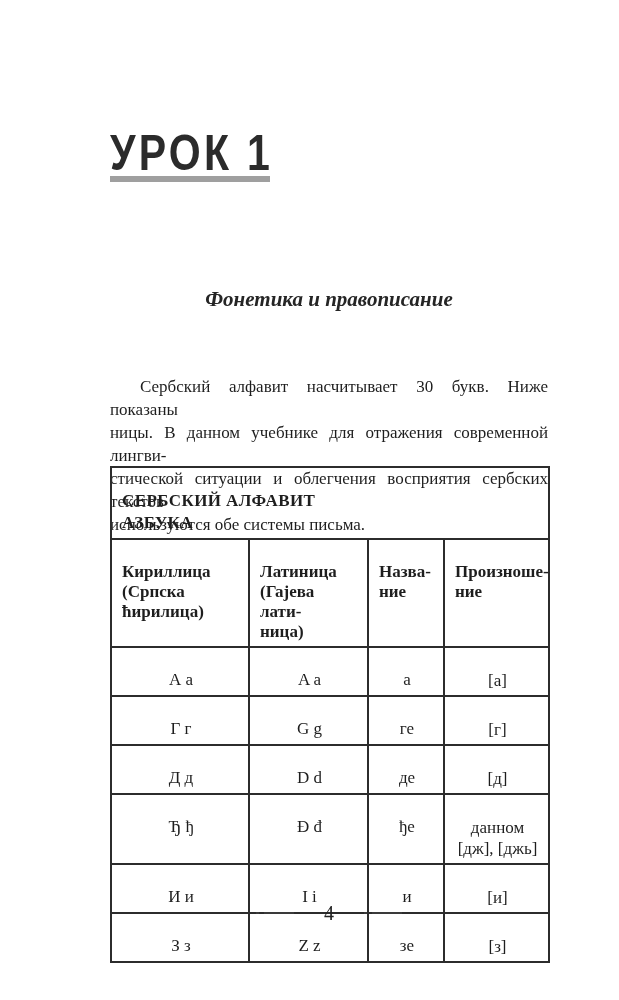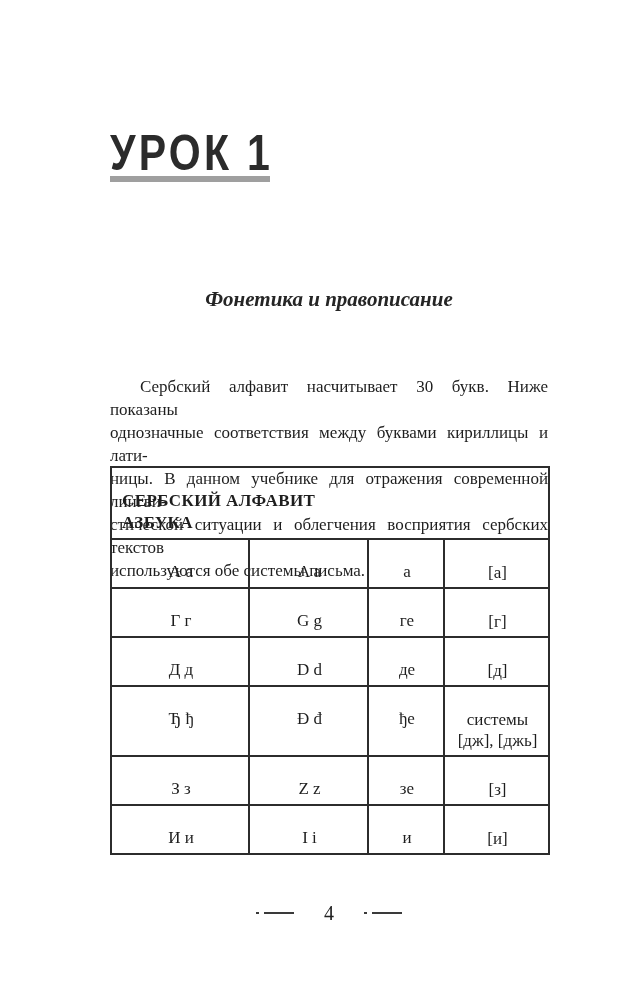--- a/index.html
+++ b/index.html
@@ -81,37 +81,48 @@
 <div class="page">
   <div class="content">
 
     <div class="lesson-title">УРОК 1</div>
     <div class="lesson-underline"></div>
 
     <div class="section-title">Фонетика и правописание</div>
 
     <div class="intro">
       <div class="line first">Сербский алфавит насчитывает 30 букв. Ниже показаны</div>
-      <div class="line">однозначные соответствия между буквами кириллицы и лати-</div>
       <div class="line">ницы. В данном учебнике для отражения современной лингви-</div>
       <div class="line">стической ситуации и облегчения восприятия сербских текстов</div>
       <div class="line last">используются обе системы письма.</div>
     </div>
 
     <table class="alphabet">
       <colgroup>
         <col style="width:138px">
         <col style="width:119px">
         <col style="width:76px">
         <col style="width:105px">
       </colgroup>
       <tbody>
         <tr>
           <td class="table-title" colspan="4">СЕРБСКИЙ АЛФАВИТ
 АЗБУКА</td>
+        </tr>
+        <tr>
+          <th class="col-header">Кириллица
+(Српска
+ћирилица)</th>
+          <th class="col-header">Латиница
+(Гајева лати-
+ница)</th>
+          <th class="col-header">Назва-
+ние</th>
+          <th class="col-header">Произноше-
+ние</th>
         </tr>
 
         <tr class="data-row">
           <td>А а</td>
           <td>A a</td>
           <td>а</td>
           <td class="pron">[а]</td>
         </tr>
         <tr class="data-row">
           <td>Г г</td>
@@ -122,34 +133,34 @@
         <tr class="data-row">
           <td>Д д</td>
           <td>D d</td>
           <td>де</td>
           <td class="pron">[д]</td>
         </tr>
         <tr class="data-row">
           <td>Ђ ђ</td>
           <td>Đ đ</td>
           <td>ђе</td>
-          <td class="pron">системы
+          <td class="pron">данном
 [дж], [джь]</td>
+        </tr>
+        <tr class="data-row">
+          <td>И и</td>
+          <td>I i</td>
+          <td>и</td>
+          <td class="pron">[и]</td>
         </tr>
         <tr class="data-row">
           <td>З з</td>
           <td>Z z</td>
           <td>зе</td>
           <td class="pron">[з]</td>
-        </tr>
-        <tr class="data-row">
-          <td>И и</td>
-          <td>I i</td>
-          <td>и</td>
-          <td class="pron">[и]</td>
         </tr>
       </tbody>
     </table>
 
     <div class="footer">
       <span class="rule-group">
         <span class="rule-dot"></span>
         <span class="rule-line"></span>
       </span>
       <span class="page-number">4</span>

